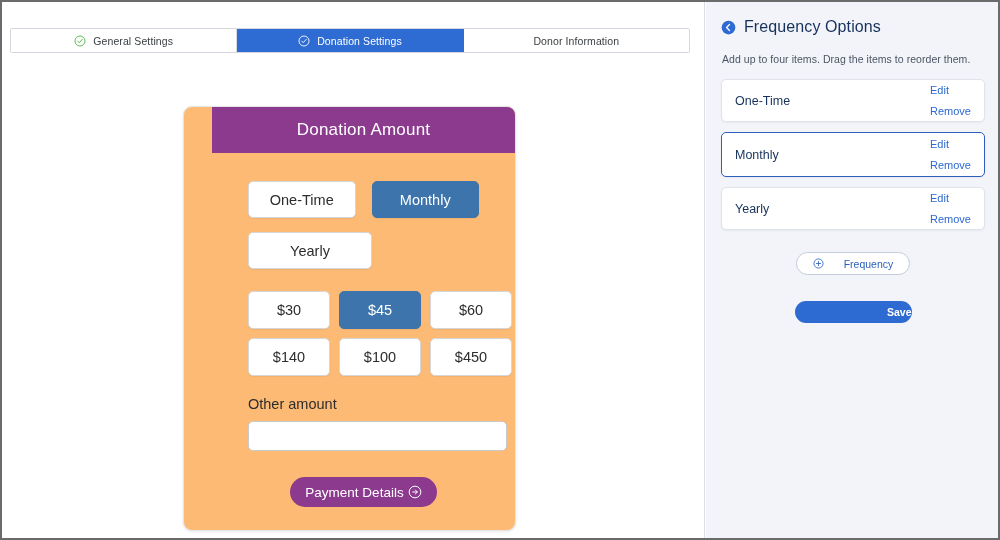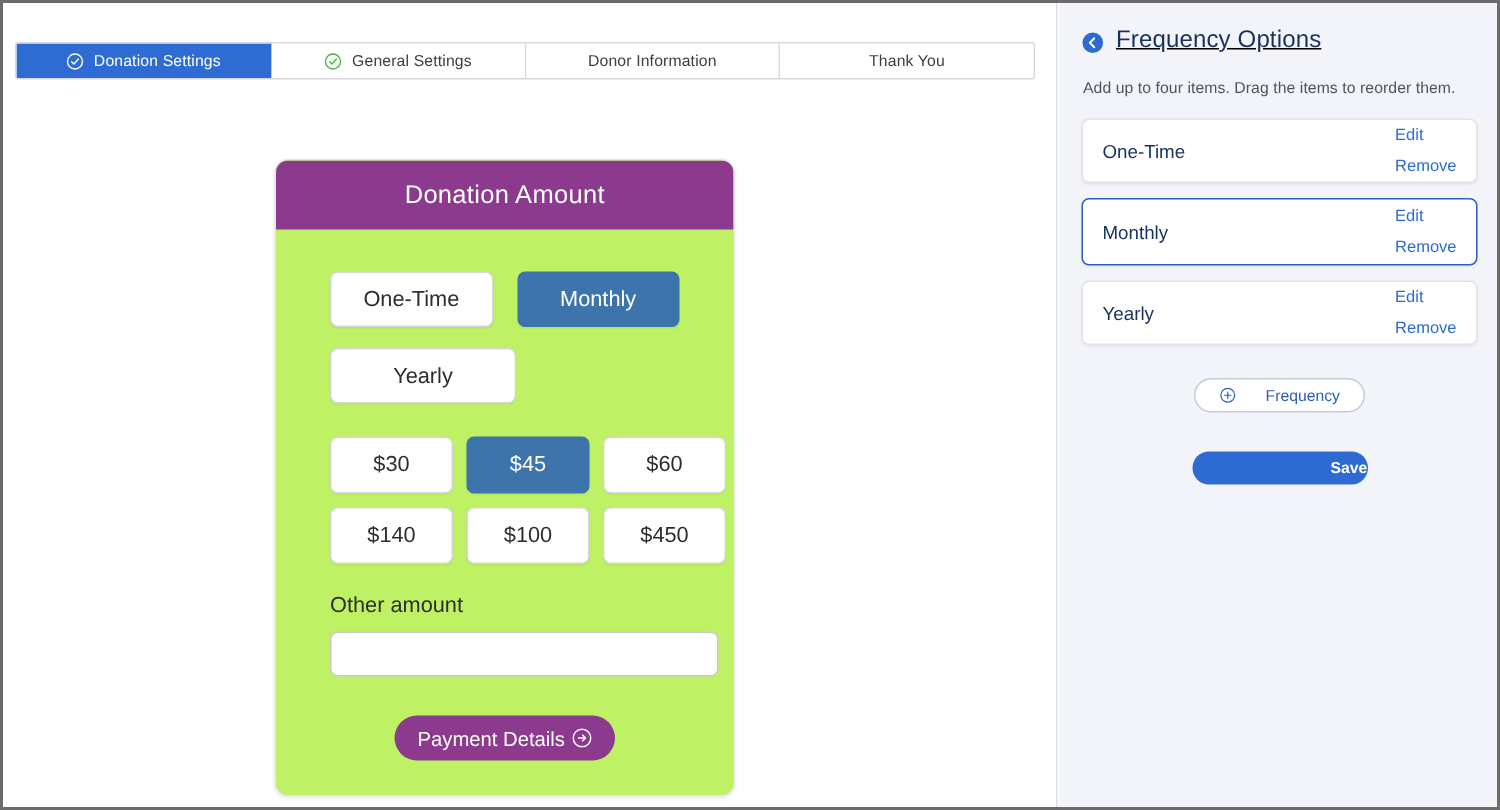--- a/index.html
+++ b/index.html
@@ -60,26 +60,27 @@
     background: #2e6cd4;
     color: #ffffff;
     border-right-color: #2e6cd4;
   }
   .tab .check-ico { width: 12px; height: 12px; display: block; flex: none; }
 
   
   .donation-card {
     position: absolute;
     left: 181px; top: 104px;
-    width: 307px; height: 425px;
-    background: #bef264;
+    width: 333px; height: 425px;
+    background: #fdba74;
     border: 1px solid #e6e6e6;
     border-radius: 9px;
     box-shadow: 0 1px 3px rgba(0,0,0,.09);
     overflow: hidden;
+    padding-left: 28px;
   }
   .card-header {
     height: 46px;
     background: #8b3a8e;
     display: flex;
     align-items: center;
     justify-content: center;
     color: #ffffff;
     font-size: 17px;
     letter-spacing: .2px;
@@ -161,23 +162,22 @@
   .pay-btn .arrow-ico { width: 14px; height: 14px; display: block; }
 
   
   .right-pane {
     position: absolute;
     left: 704px; top: 0;
     width: 294px; height: 536px;
     background: #f2f4f9;
   }
   .rp-header {
-    display: flex; align-items: flex-end; gap: 8px;
+    display: flex; align-items: center; gap: 8px;
     padding: 16px 0 0 15px;
-    text-decoration: underline;
   }
   .back-ico { width: 15px; height: 15px; display: block; flex: none; }
   .rp-title {
     font-size: 16px;
     color: #16325c;
     letter-spacing: .1px;
   }
   .rp-sub {
     margin: 17px 0 0 16px;
     font-size: 10.5px;
@@ -241,43 +241,40 @@
 </style>
 </head>
 <body>
 
 <div id="app">
 
   <div class="left-pane">
 
     <div class="tab-strip">
 
+      <div class="tab">
+        <svg class="check-ico" viewBox="0 0 24 24">
+          <circle cx="12" cy="12" r="10" fill="none" stroke="#4bb543" stroke-width="1.8"></circle>
+          <path d="M7.5 12.3l3 3 6-6.6" fill="none" stroke="#4bb543" stroke-width="1.8" stroke-linecap="round" stroke-linejoin="round"></path>
+        </svg>
+        <span>General Settings</span>
+      </div>
+
       <div class="tab active">
         <svg class="check-ico" viewBox="0 0 24 24">
           <circle cx="12" cy="12" r="10" fill="none" stroke="#ffffff" stroke-width="1.8"></circle>
           <path d="M7.5 12.3l3 3 6-6.6" fill="none" stroke="#ffffff" stroke-width="1.8" stroke-linecap="round" stroke-linejoin="round"></path>
         </svg>
         <span>Donation Settings</span>
       </div>
 
       <div class="tab">
-        <svg class="check-ico" viewBox="0 0 24 24">
-          <circle cx="12" cy="12" r="10" fill="none" stroke="#4bb543" stroke-width="1.8"></circle>
-          <path d="M7.5 12.3l3 3 6-6.6" fill="none" stroke="#4bb543" stroke-width="1.8" stroke-linecap="round" stroke-linejoin="round"></path>
-        </svg>
-        <span>General Settings</span>
-      </div>
-
-      <div class="tab">
         <span>Donor Information</span>
       </div>
 
-      <div class="tab">
-        <span>Thank You</span>
-      </div>
 
     </div>
 
     <div class="donation-card">
 
       <div class="card-header">
         <span>Donation Amount</span>
       </div>
 
       <div class="card-body">

